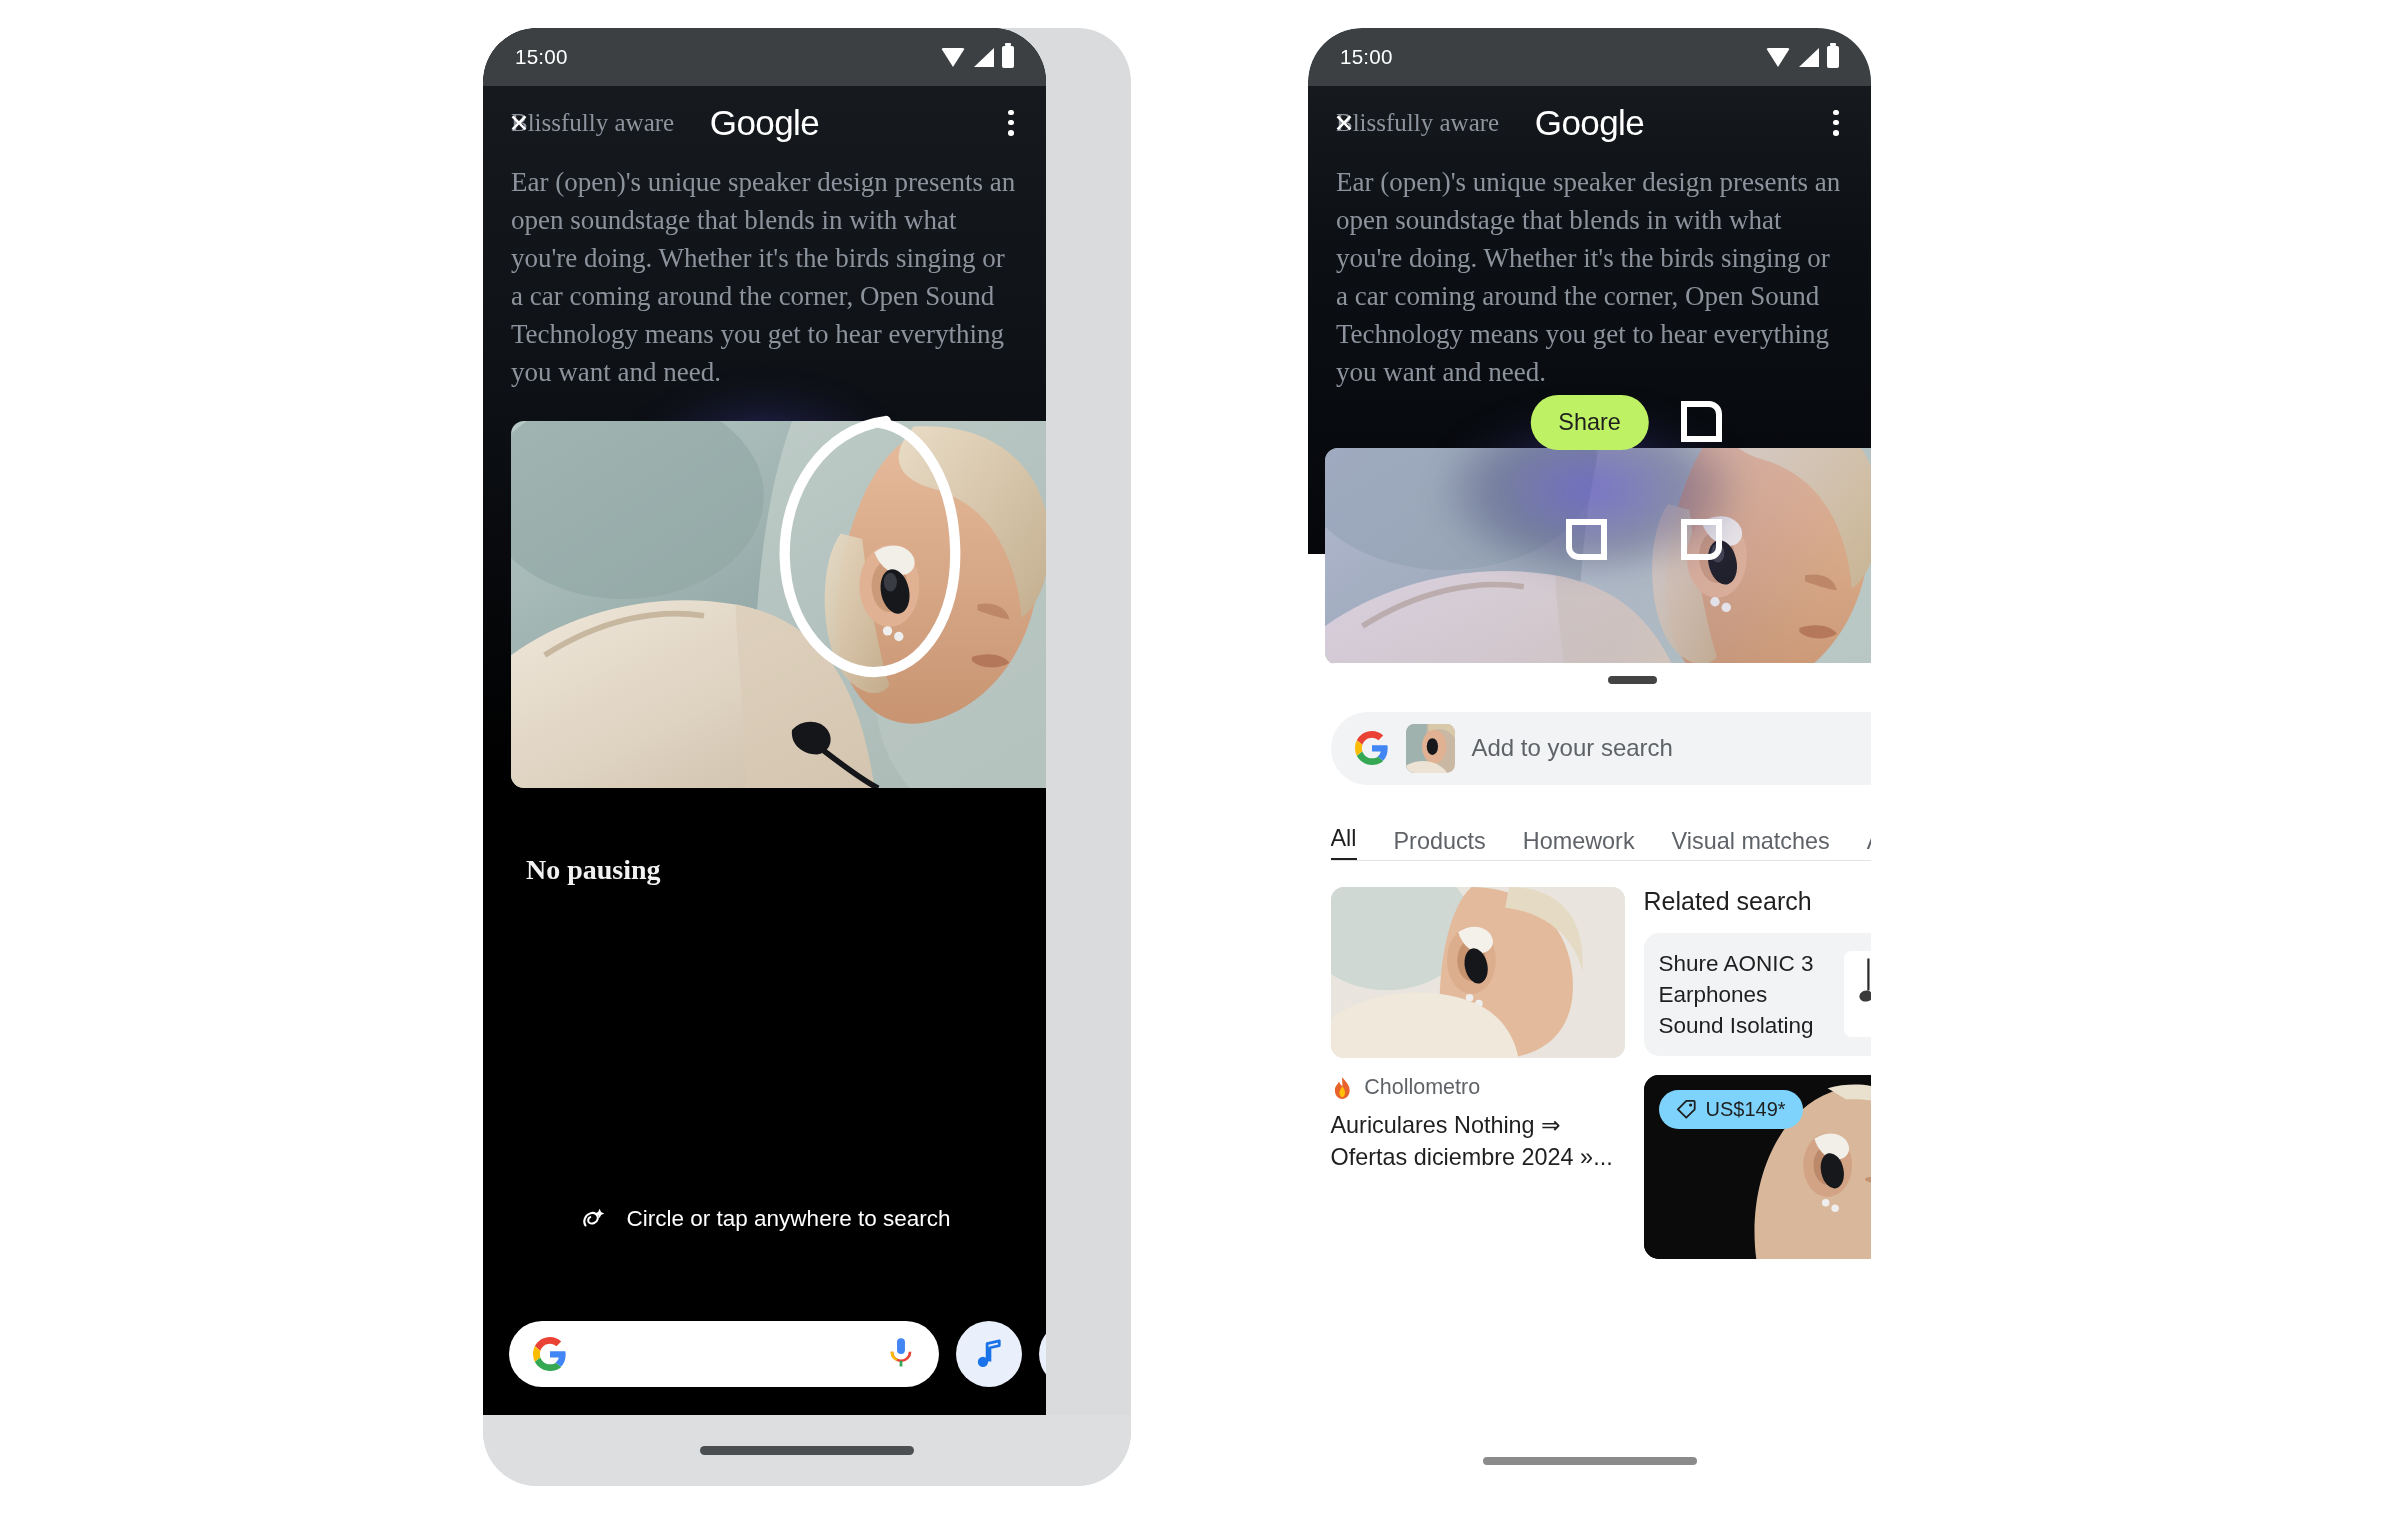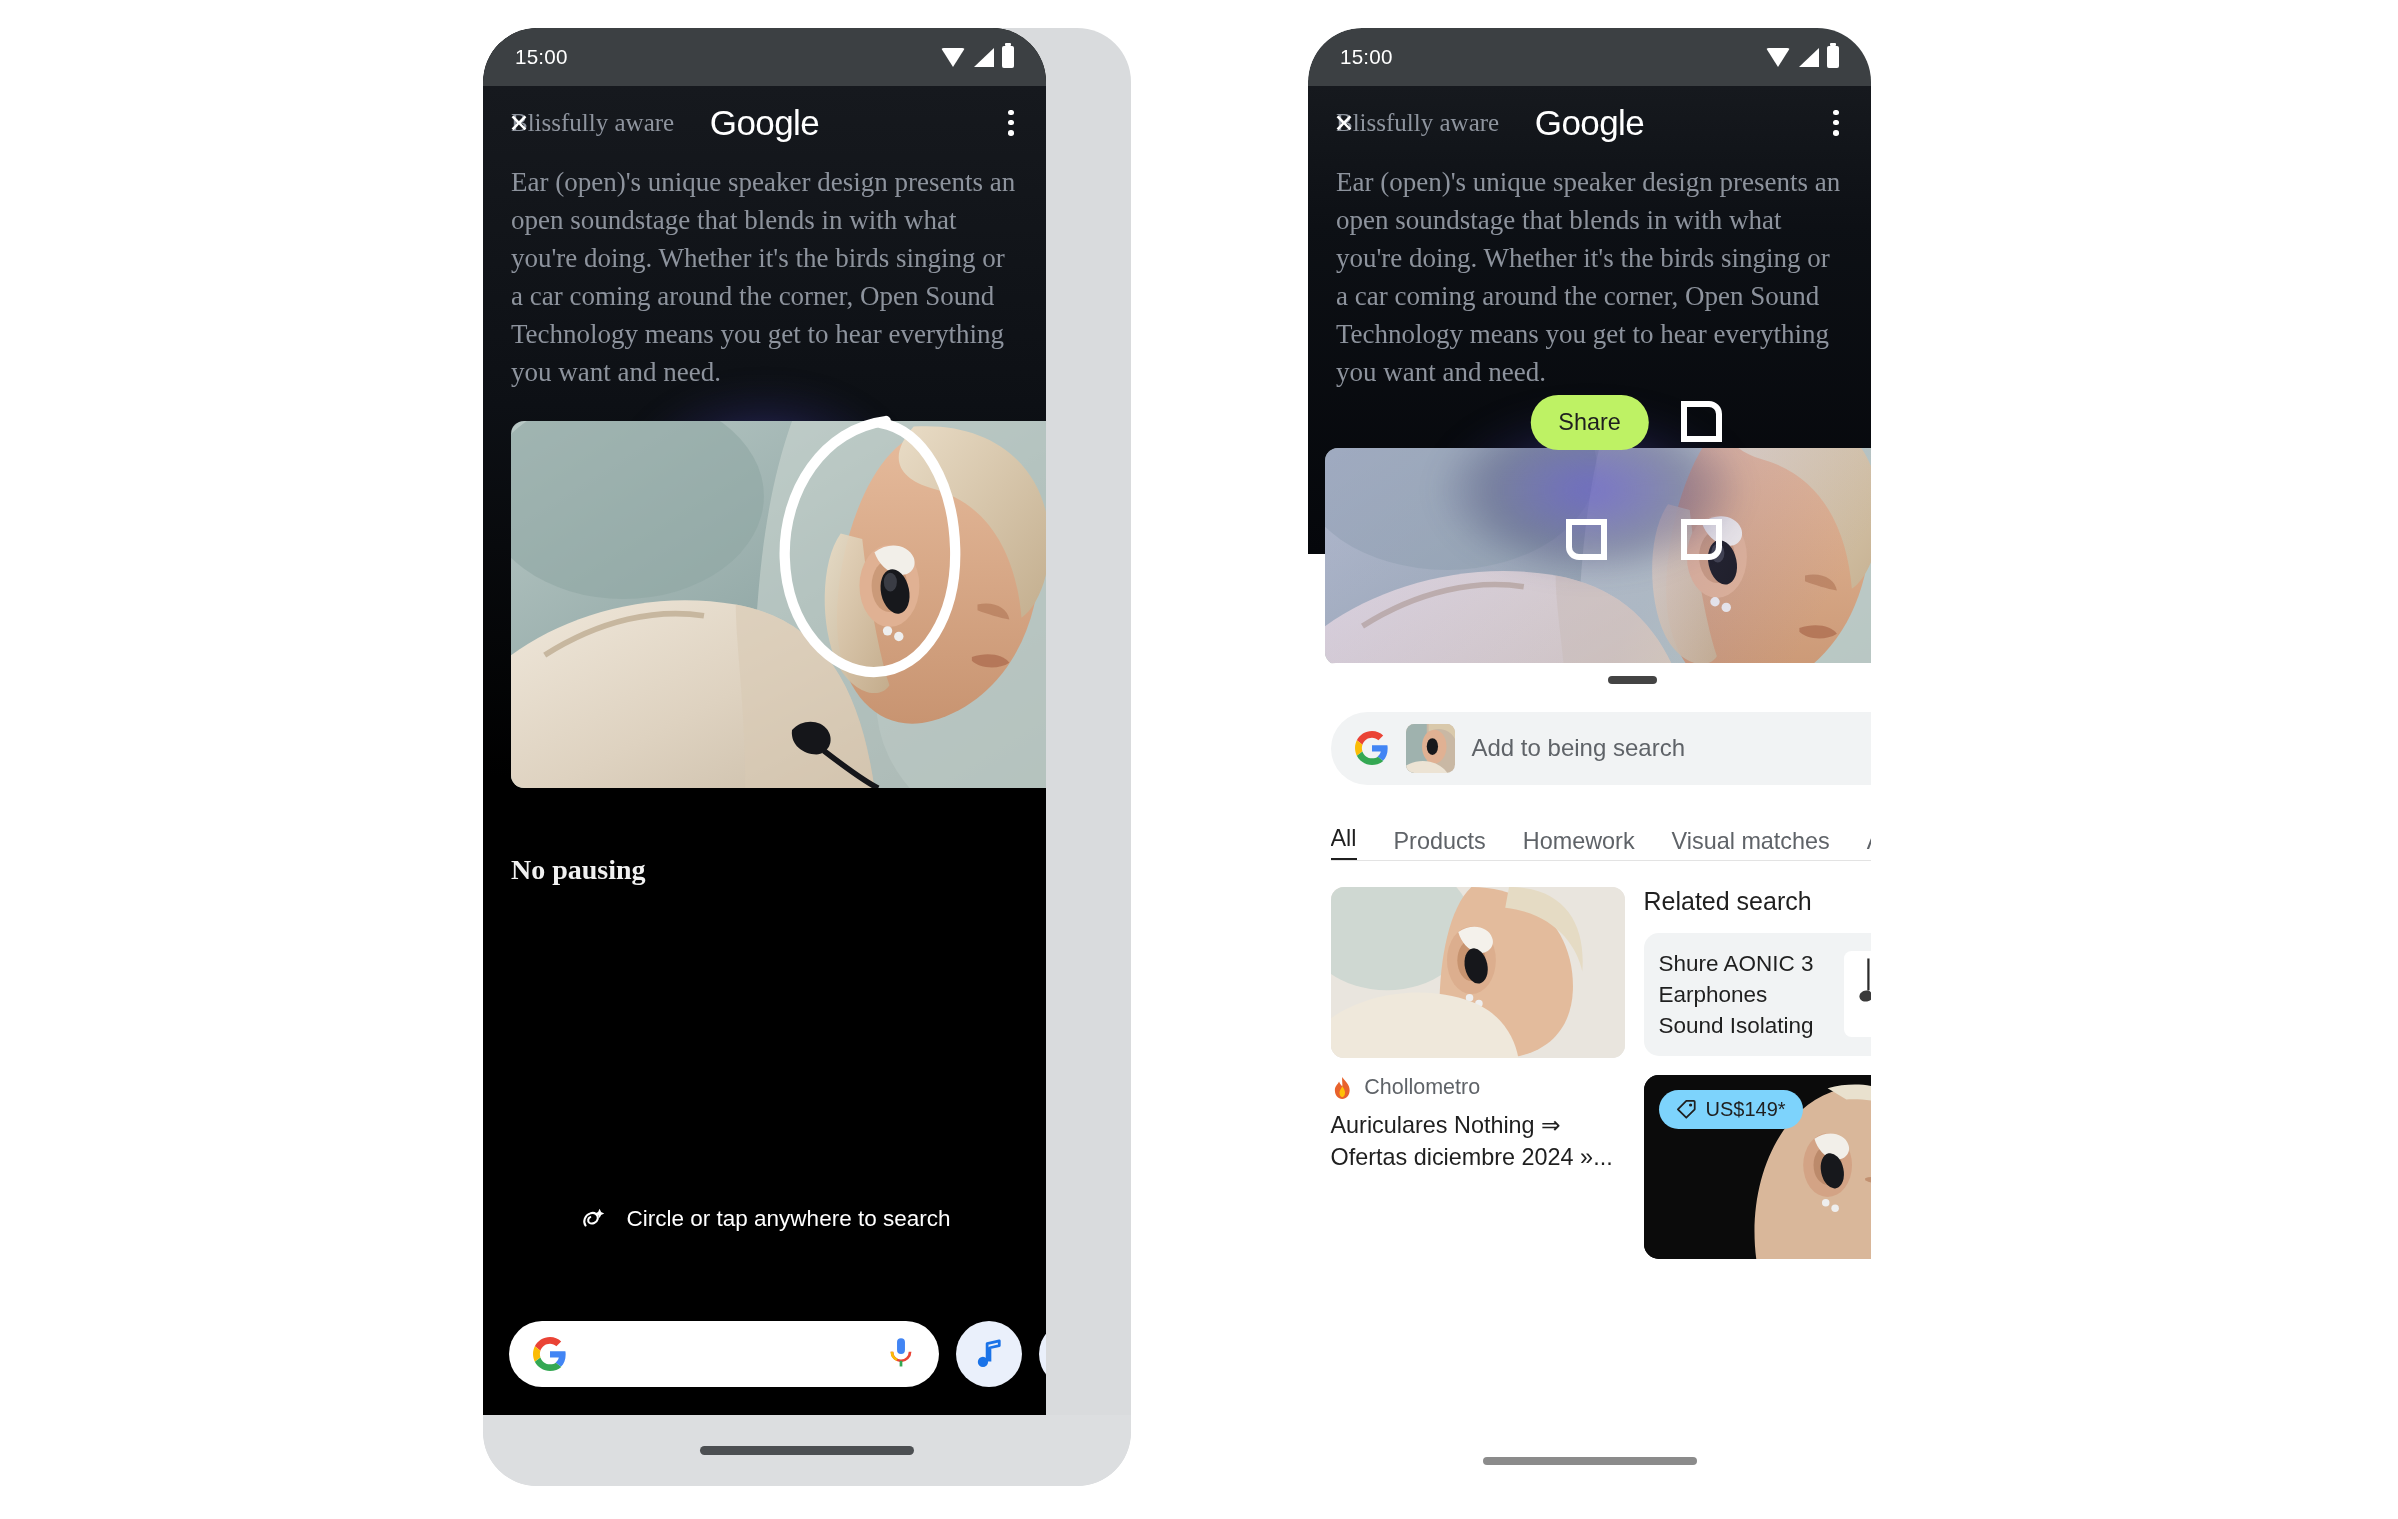--- a/index.html
+++ b/index.html
@@ -72,21 +72,21 @@
   .kebab { position: absolute; right: 32px; top: 50%; transform: translateY(-50%); display:flex; flex-direction:column; gap:4.7px; z-index:4;}
   .kebab i { display:block; width:5.6px; height:5.6px; background:#fff; border-radius:50%; }
 
   .body-copy {
     padding: 3.7px 28px 0 28px;
     color: #8d939d;
     font-family: "Liberation Serif", serif;
     font-size: 27px; line-height: 38px;
   }
   .sec-head {
-    padding: 0 28px; color: #f1f1f1;
+    padding: 0 43px; color: #f1f1f1;
     font-family: "Liberation Serif", serif;
     font-size: 28px; font-weight: 700;
   }
   .body-copy2 {
     padding: 9.4px 28px 0 28px;
     color: #6e747d;
     font-family: "Liberation Serif", serif;
     font-size: 27px; line-height: 38px;
   }
 
@@ -444,21 +444,21 @@
           <div class="thumb-chip">
             <svg viewBox="0 0 52 52" width="49" height="49">
               <rect width="52" height="52" fill="#c9b8a4"></rect>
               <path d="M0 0h22v52H0z" fill="#9fb2ae"></path>
               <ellipse cx="30" cy="24" rx="13" ry="18" fill="#e0b193"></ellipse>
               <ellipse cx="28" cy="24" rx="6" ry="9" fill="#17181c"></ellipse>
               <path d="M24 8 C34 2 48 6 52 16 L52 0 L24 0Z" fill="#d9c9ab"></path>
               <path d="M0 44 C14 36 34 38 44 52 L0 52Z" fill="#ece3d4"></path>
             </svg>
           </div>
-          <span class="addsearch-ph">Add to being search</span>
+          <span class="addsearch-ph">Add to your search</span>
           <svg class="mic" viewBox="0 0 24 30">
             <rect x="8.5" y="1" width="7" height="14" rx="3.5" fill="#4285F4"></rect>
             <path d="M4 13 a8 8 0 0 0 16 0" fill="none" stroke="#EA4335" stroke-width="2.4"></path>
             <path d="M4 13 a8 8 0 0 0 4.5 7.2" fill="none" stroke="#FBBC05" stroke-width="2.4"></path>
             <path d="M12 21 v5" stroke="#34A853" stroke-width="2.4"></path>
           </svg>
         </div>
 
         <div class="tabs">
           <div class="tab active">All</div>

